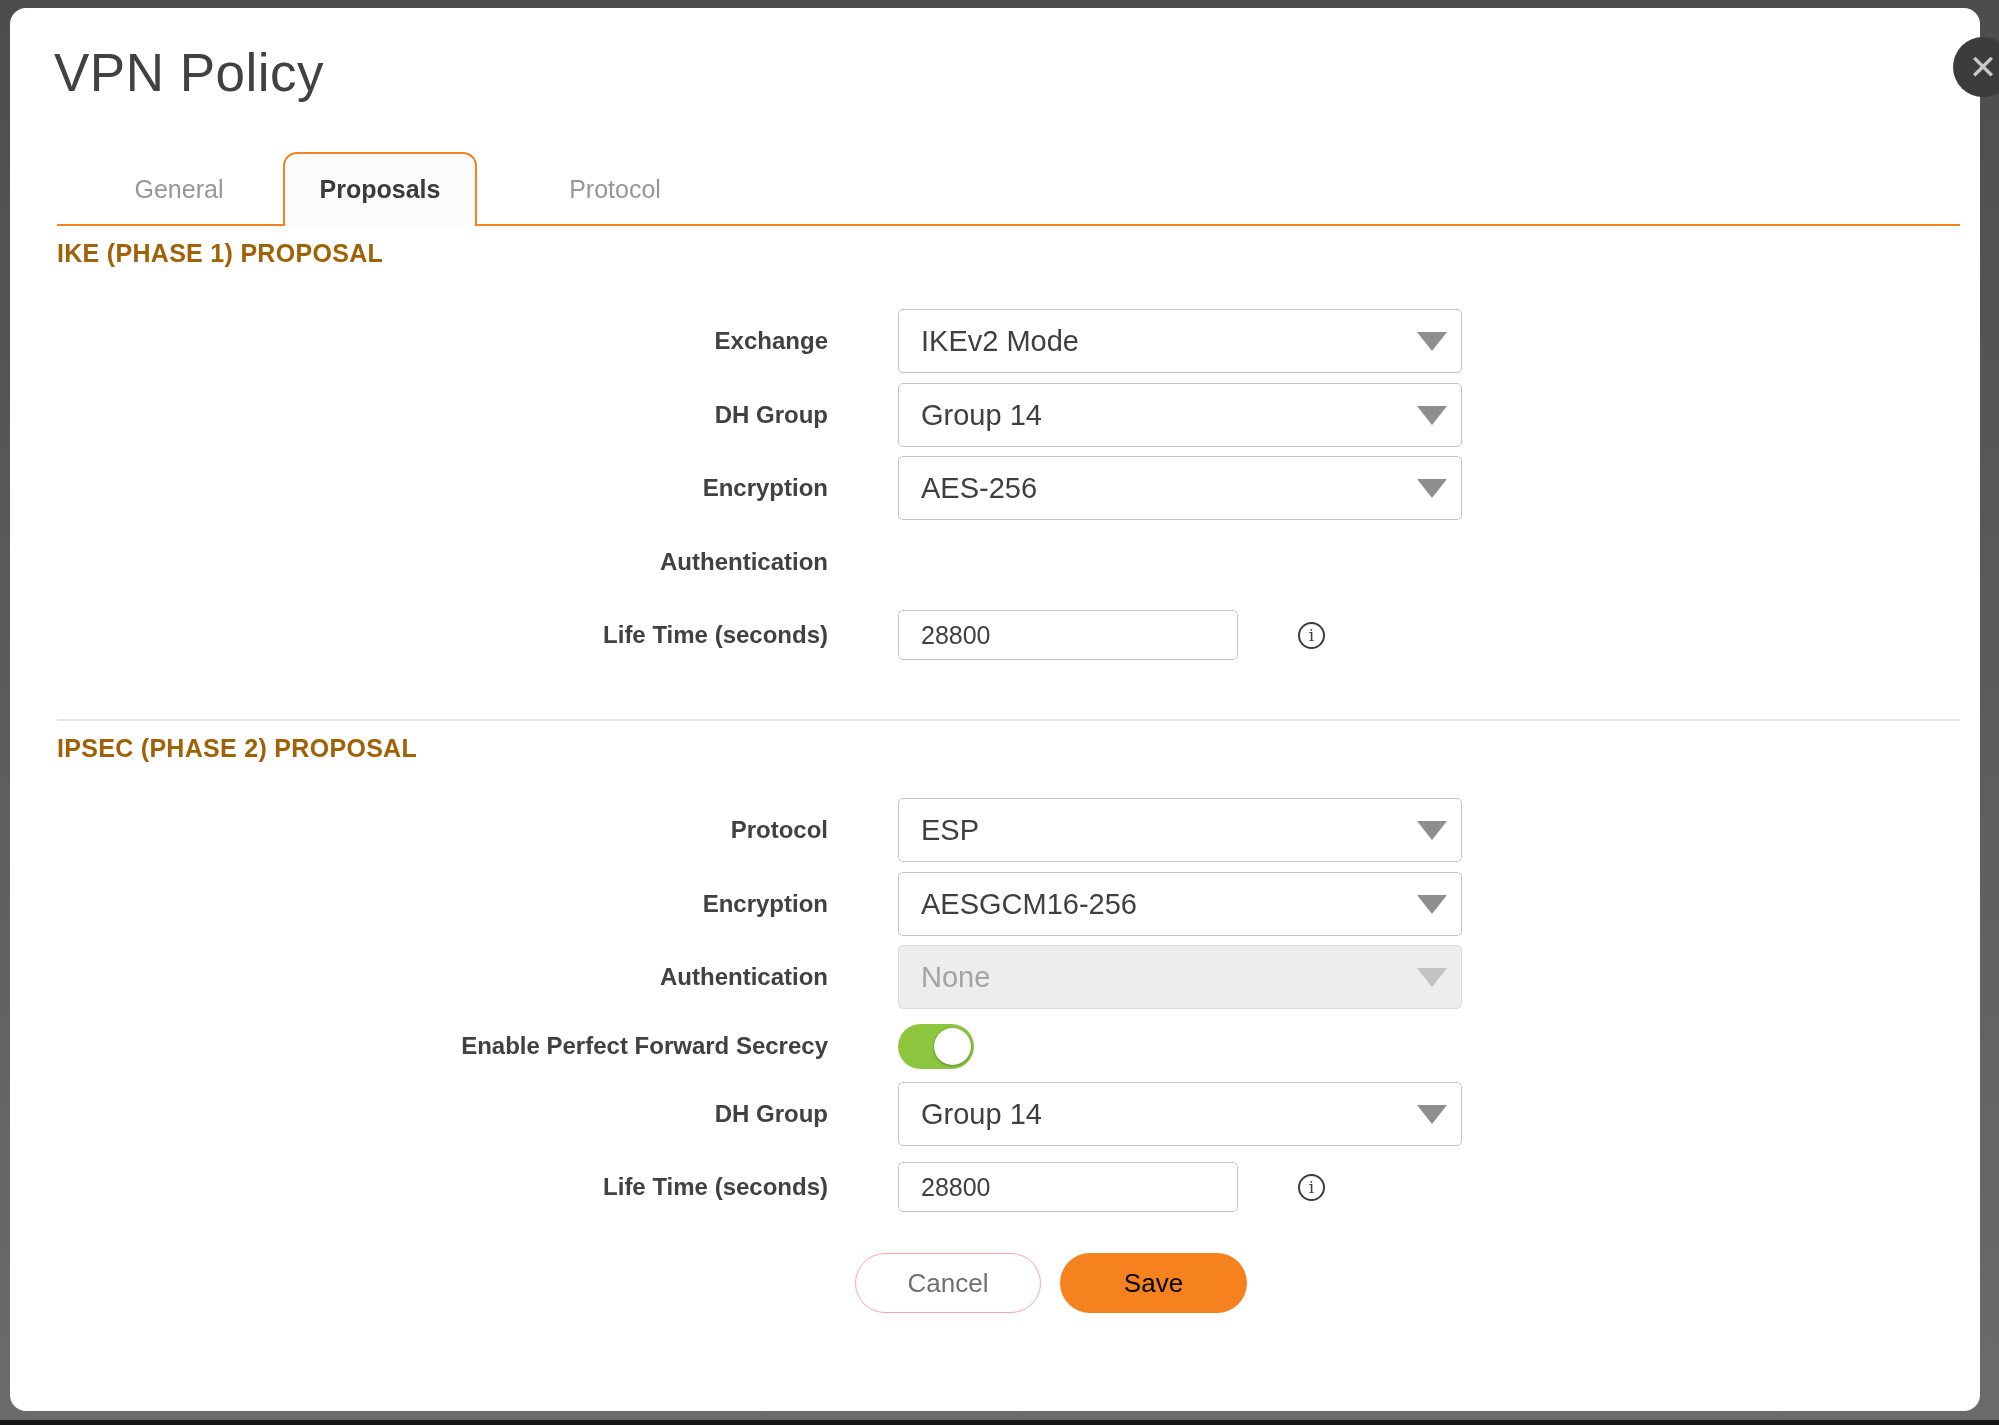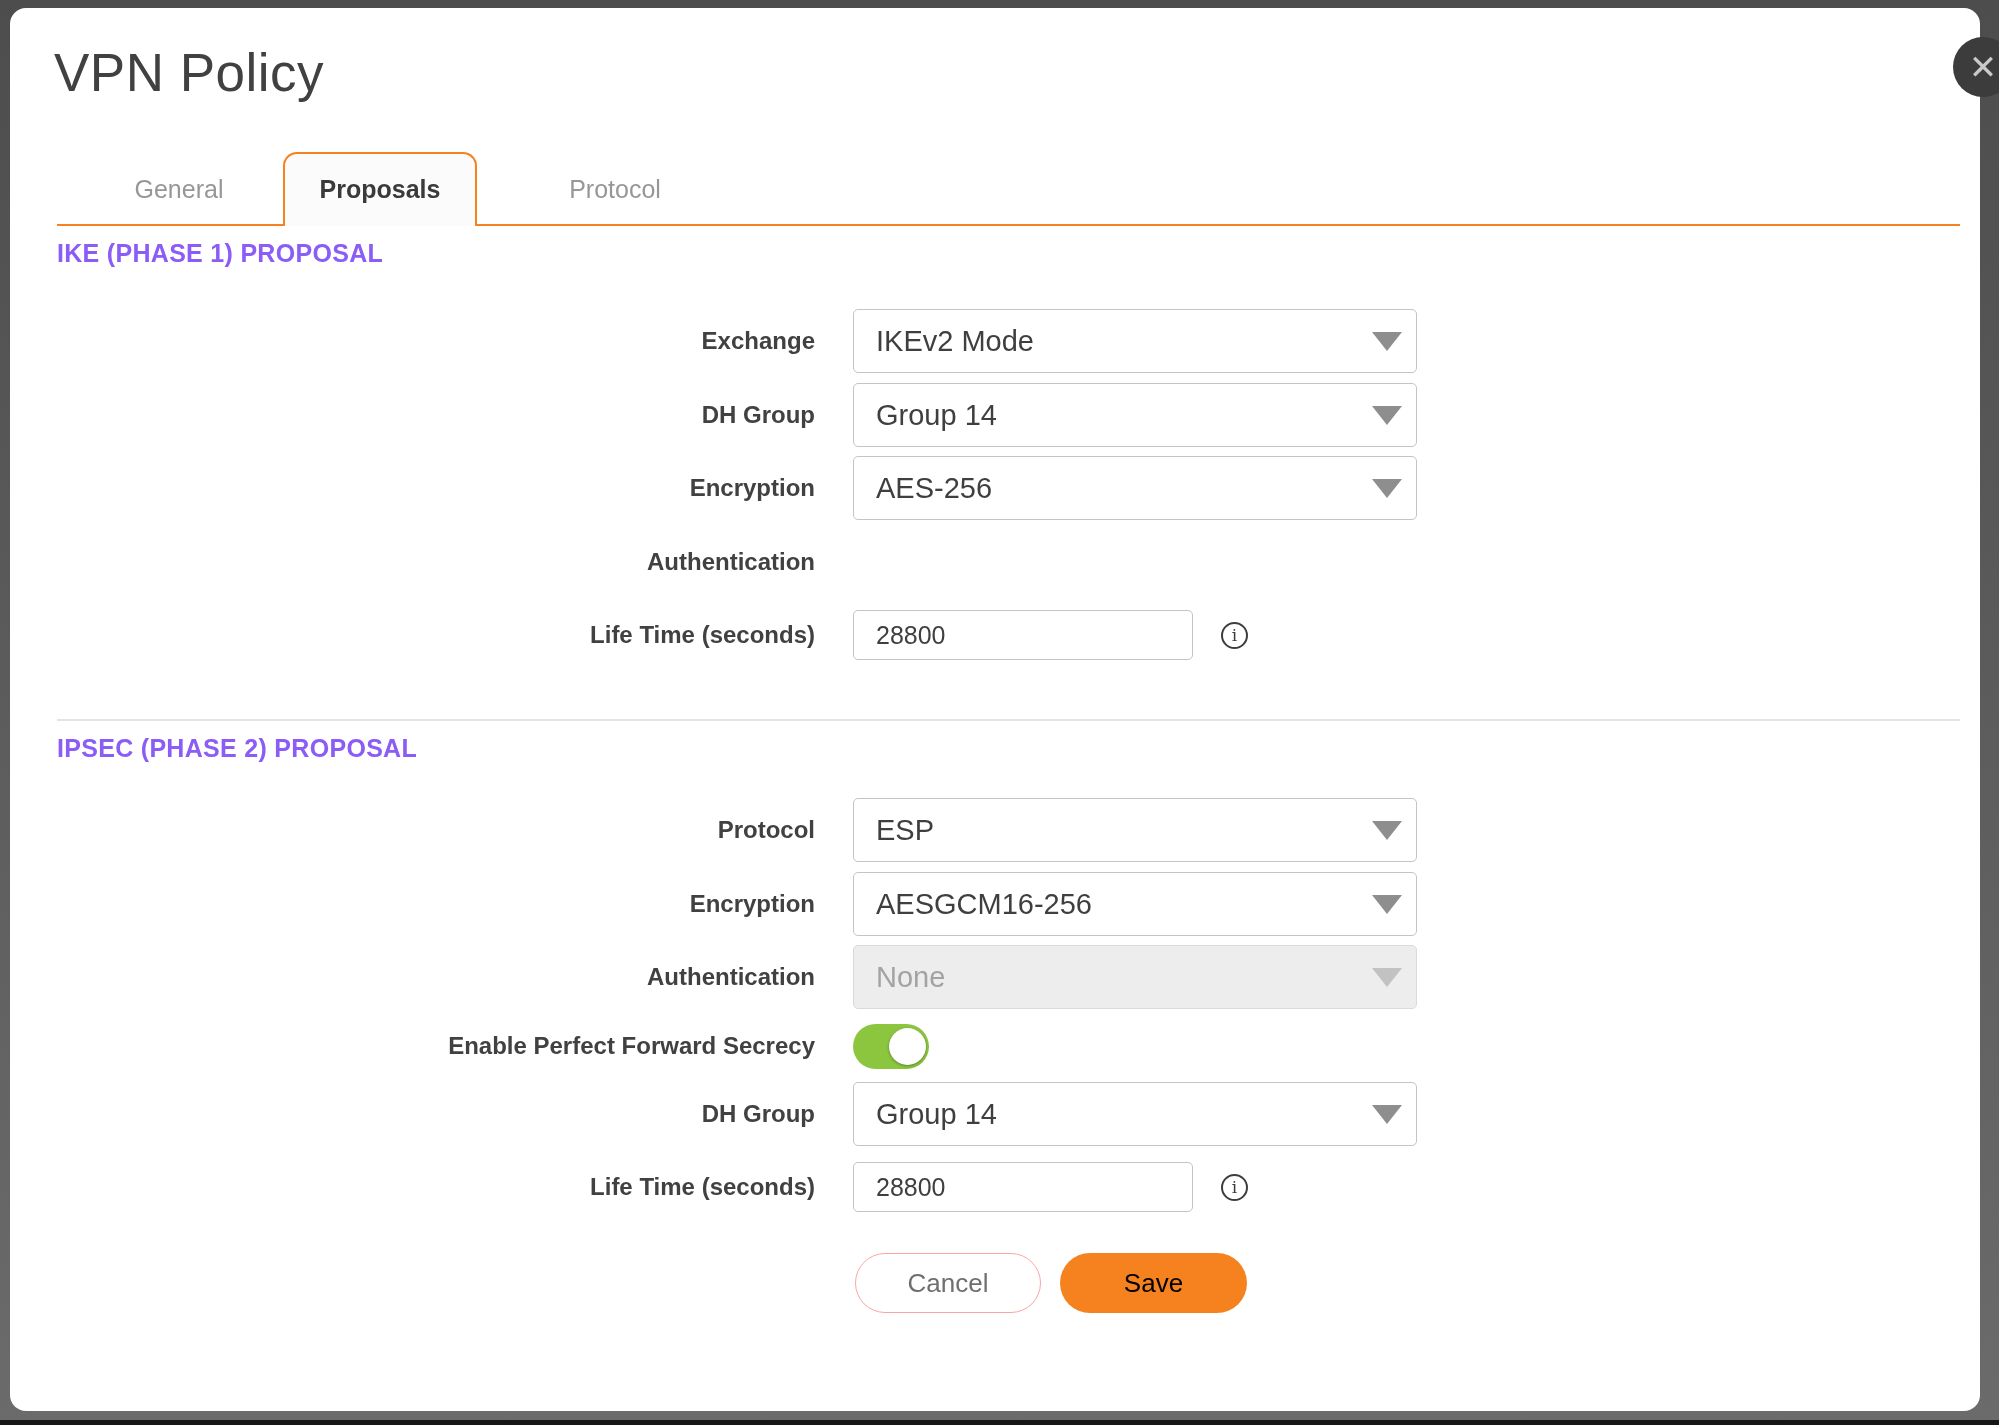--- a/index.html
+++ b/index.html
@@ -30,28 +30,28 @@
   .tab-underline { position:absolute; left:47px; top:216px; width:1903px; height:2px; background:#f6821f; }
   .tab { position:absolute; top:144px; height:74px; line-height:74px; text-align:center; font-size:25px; color:#979797; cursor:pointer; }
   .tab.general  { left:94px;  width:150px; }
   .tab.advanced { left:530px; width:150px; }
   .tab.active {
     left:273px; width:194px; color:#3a3a3a; font-weight:600;
     background:#fbfbfb; border:2px solid #f6821f; border-bottom:none;
     border-radius:14px 14px 0 0; z-index:2; line-height:70px;
   }
 
-  .section-heading { position:absolute; left:47px; font-size:25px; font-weight:700; color:#8b5cf6; letter-spacing:0.3px;text-align:right; }
+  .section-heading { position:absolute; left:47px; font-size:25px; font-weight:700; color:#a16207; letter-spacing:0.3px;text-align:right; }
   .heading-p1 { top:231px; }
   .heading-p2 { top:726px; }
 
   .divider { position:absolute; left:47px; top:711px; width:1903px; height:2px; background:#e4e4e4; }
 
   
-  .row { position:absolute; left:47px; width:1400px; height:74px; display:flex; align-items:center; }
+  .row { position:absolute; left:60px; width:1400px; height:74px; display:flex; align-items:center;gap:32px; }
   .row .lbl {
     width:796px; padding-right:38px; text-align:right;
     font-size:24px; font-weight:700; color:#414141; white-space:nowrap;
   }
   .r-p1-0 { top:296px; } .r-p1-1 { top:370px; } .r-p1-2 { top:443px; }
   .r-p1-3 { top:517px; } .r-p1-4 { top:590px; }
   .r-p2-0 { top:785px; } .r-p2-1 { top:859px; } .r-p2-2 { top:932px; }
   .r-p2-3 { top:1001px; } .r-p2-4 { top:1069px; } .r-p2-5 { top:1142px; }
 
   .dropdown {

